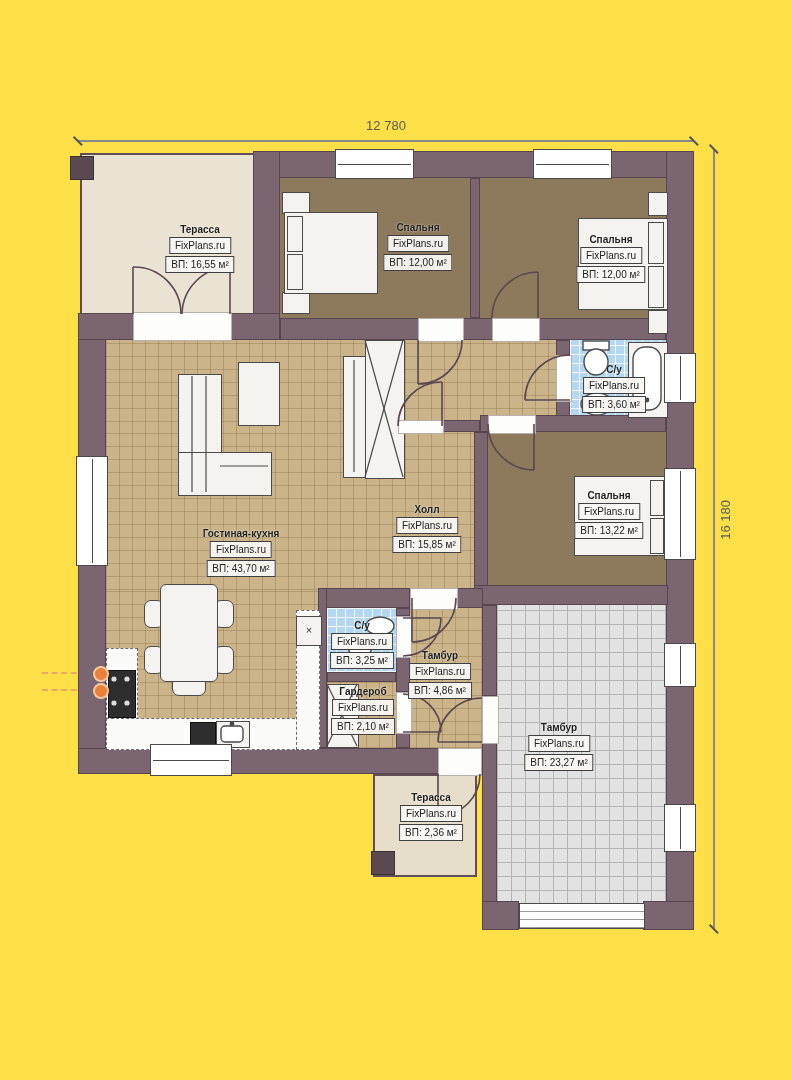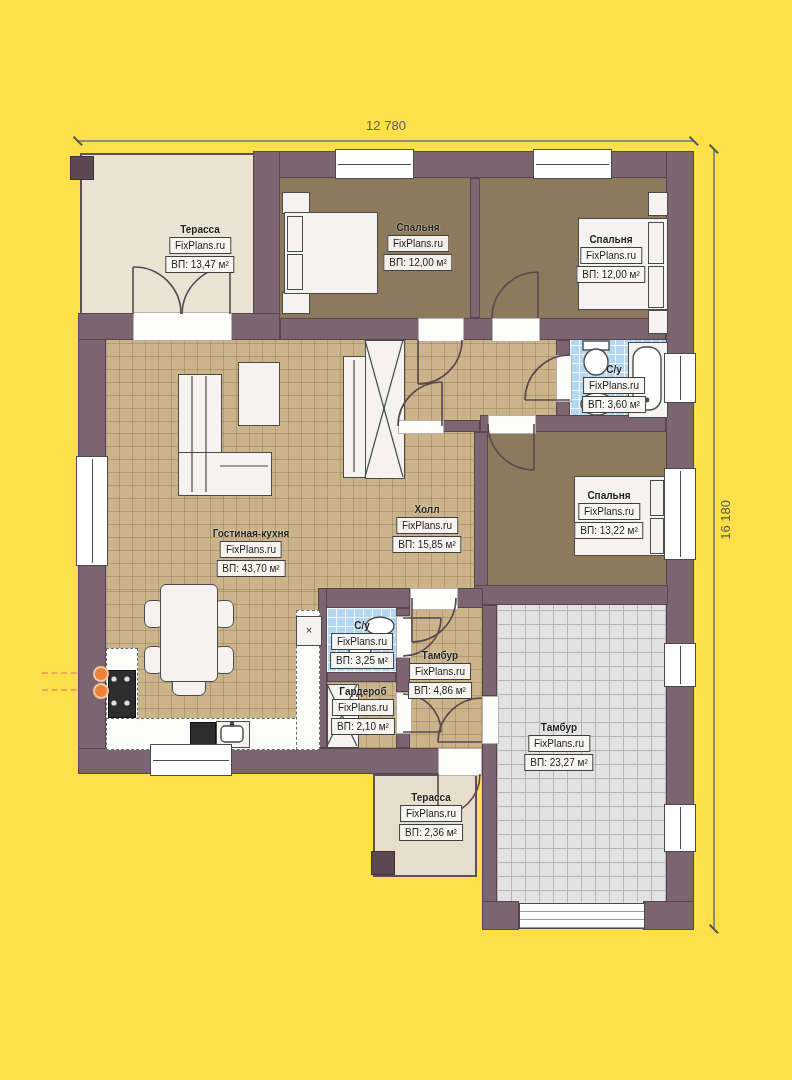--- a/index.html
+++ b/index.html
@@ -242,21 +242,21 @@
       <circle cx="114" cy="703" r="2.6"></circle>
         <circle cx="127" cy="703" r="2.6"></circle>
     </g>
     <circle cx="232" cy="724" r="2.4" fill="#4a4a4a"></circle>
     <circle cx="647" cy="400" r="2.4" fill="#4a4a4a"></circle>
   </svg>
 
   <div class="abs room-label" style="left:200px;top:224px;">
     <div class="rl-name">Терасса</div>
     <div class="rl-box">FixPlans.ru</div>
-    <div class="rl-box">ВП: 13,47 м²</div>
+    <div class="rl-box">ВП: 16,55 м²</div>
   </div>
   <div class="abs room-label" style="left:418px;top:222px;">
     <div class="rl-name">Спальня</div>
     <div class="rl-box">FixPlans.ru</div>
     <div class="rl-box">ВП: 12,00 м²</div>
   </div>
   <div class="abs room-label" style="left:611px;top:234px;">
     <div class="rl-name">Спальня</div>
     <div class="rl-box">FixPlans.ru</div>
     <div class="rl-box">ВП: 12,00 м²</div>
@@ -269,21 +269,21 @@
   <div class="abs room-label" style="left:609px;top:490px;">
     <div class="rl-name">Спальня</div>
     <div class="rl-box">FixPlans.ru</div>
     <div class="rl-box">ВП: 13,22 м²</div>
   </div>
   <div class="abs room-label" style="left:427px;top:504px;">
     <div class="rl-name">Холл</div>
     <div class="rl-box">FixPlans.ru</div>
     <div class="rl-box">ВП: 15,85 м²</div>
   </div>
-  <div class="abs room-label" style="left:251px;top:528px;">
+  <div class="abs room-label" style="left:241px;top:528px;">
     <div class="rl-name">Гостиная-кухня</div>
     <div class="rl-box">FixPlans.ru</div>
     <div class="rl-box">ВП: 43,70 м²</div>
   </div>
   <div class="abs room-label" style="left:362px;top:620px;">
     <div class="rl-name">С/у</div>
     <div class="rl-box">FixPlans.ru</div>
     <div class="rl-box">ВП: 3,25 м²</div>
   </div>
   <div class="abs room-label" style="left:440px;top:650px;">

